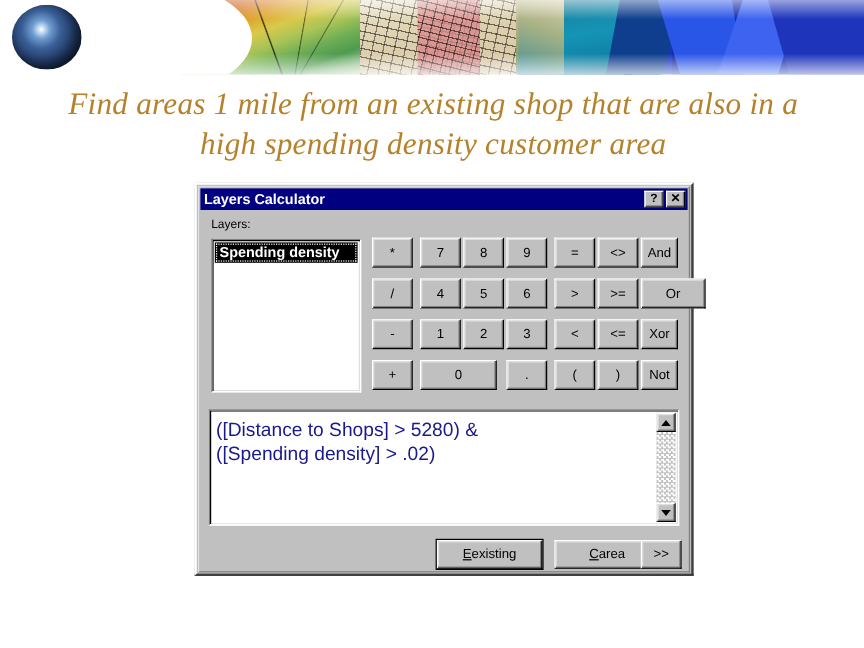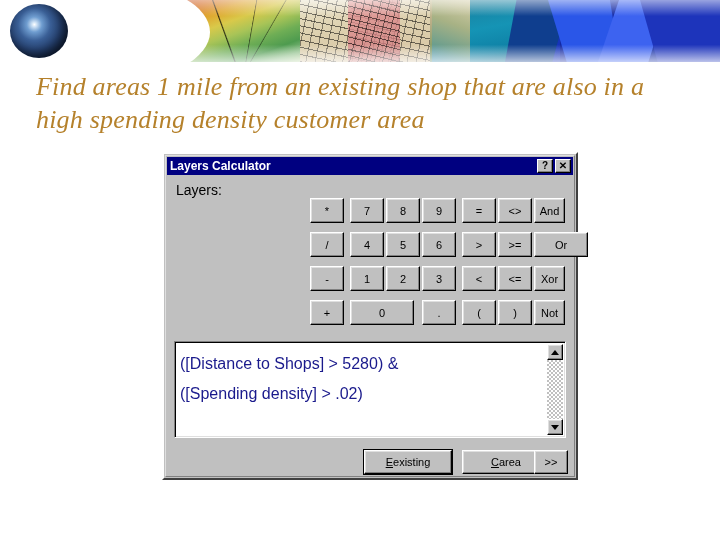--- a/index.html
+++ b/index.html
@@ -131,20 +131,21 @@
   #slide-title {
     position: absolute;
     left: 36px; top: 70px;
     width: 650px;
     font-family: "Liberation Serif", serif;
     font-style: italic;
     font-size: 26px;
     line-height: 33px;
     color: #b5812b;
     letter-spacing: .2px;
+    text-align: center;
   }
 
   
   #dialog {
     position: absolute;
     left: 162px; top: 152px;
     width: 416px; height: 328px;
     background: #c0c0c0;
     border-top: 2px solid #ffffff;
     border-left: 2px solid #ffffff;
@@ -198,21 +199,21 @@
     line-height: 12px;
     text-align: center;
     color: #000;
     box-sizing: border-box;
     cursor: default;
   }
 
   #layers-label {
     position: absolute;
     left: 12px; top: 28px;
-    font-size: 14px;
+    font-size: 10px;
   }
 
   #layers-list {
     position: absolute;
     left: 12px; top: 45px;
     width: 125px; height: 128px;
     background: #ffffff;
     border-top: 1px solid #808080;
     border-left: 1px solid #808080;
     border-right: 1px solid #ffffff;
@@ -273,21 +274,21 @@
     border-right: 1px solid #ffffff;
     border-bottom: 1px solid #ffffff;
     box-shadow: inset 1px 1px 0 #000000, inset -1px -1px 0 #dfdfdf;
     box-sizing: border-box;
   }
   #expr-text {
     position: absolute;
     left: 5px; top: 7px;
     width: 352px;
     font-size: 16px;
-    line-height: 30px;
+    line-height: 20px;
     color: #1a1a8c;
     white-space: pre-line;
   }
   #expr-scroll {
     position: absolute;
     right: 2px; top: 2px;
     width: 16px; bottom: 2px;
     background:
       repeating-conic-gradient(#ffffff 0% 25%, #c0c0c0 0% 50%) 0 0/4px 4px;
   }
@@ -364,20 +365,23 @@
   <div id="titlebar">
     <span id="titlebar-text">Layers Calculator</span>
     <div id="titlebar-buttons">
       <div class="tb-btn">?</div>
       <div class="tb-btn">✕</div>
     </div>
   </div>
 
   <div id="layers-label">Layers:</div>
 
+  <div id="layers-list">
+    <div class="layer-item selected">Spending density</div>
+  </div>
 
   <div id="keypad">
       <div class="kbtn" style="left: 0px; top: 0px; width: 34px;">
         <span>*</span>
       </div>
       <div class="kbtn" style="left: 40px; top: 0px; width: 34px;">
         <span>7</span>
       </div>
       <div class="kbtn" style="left: 76px; top: 0px; width: 34px;">
         <span>8</span>

